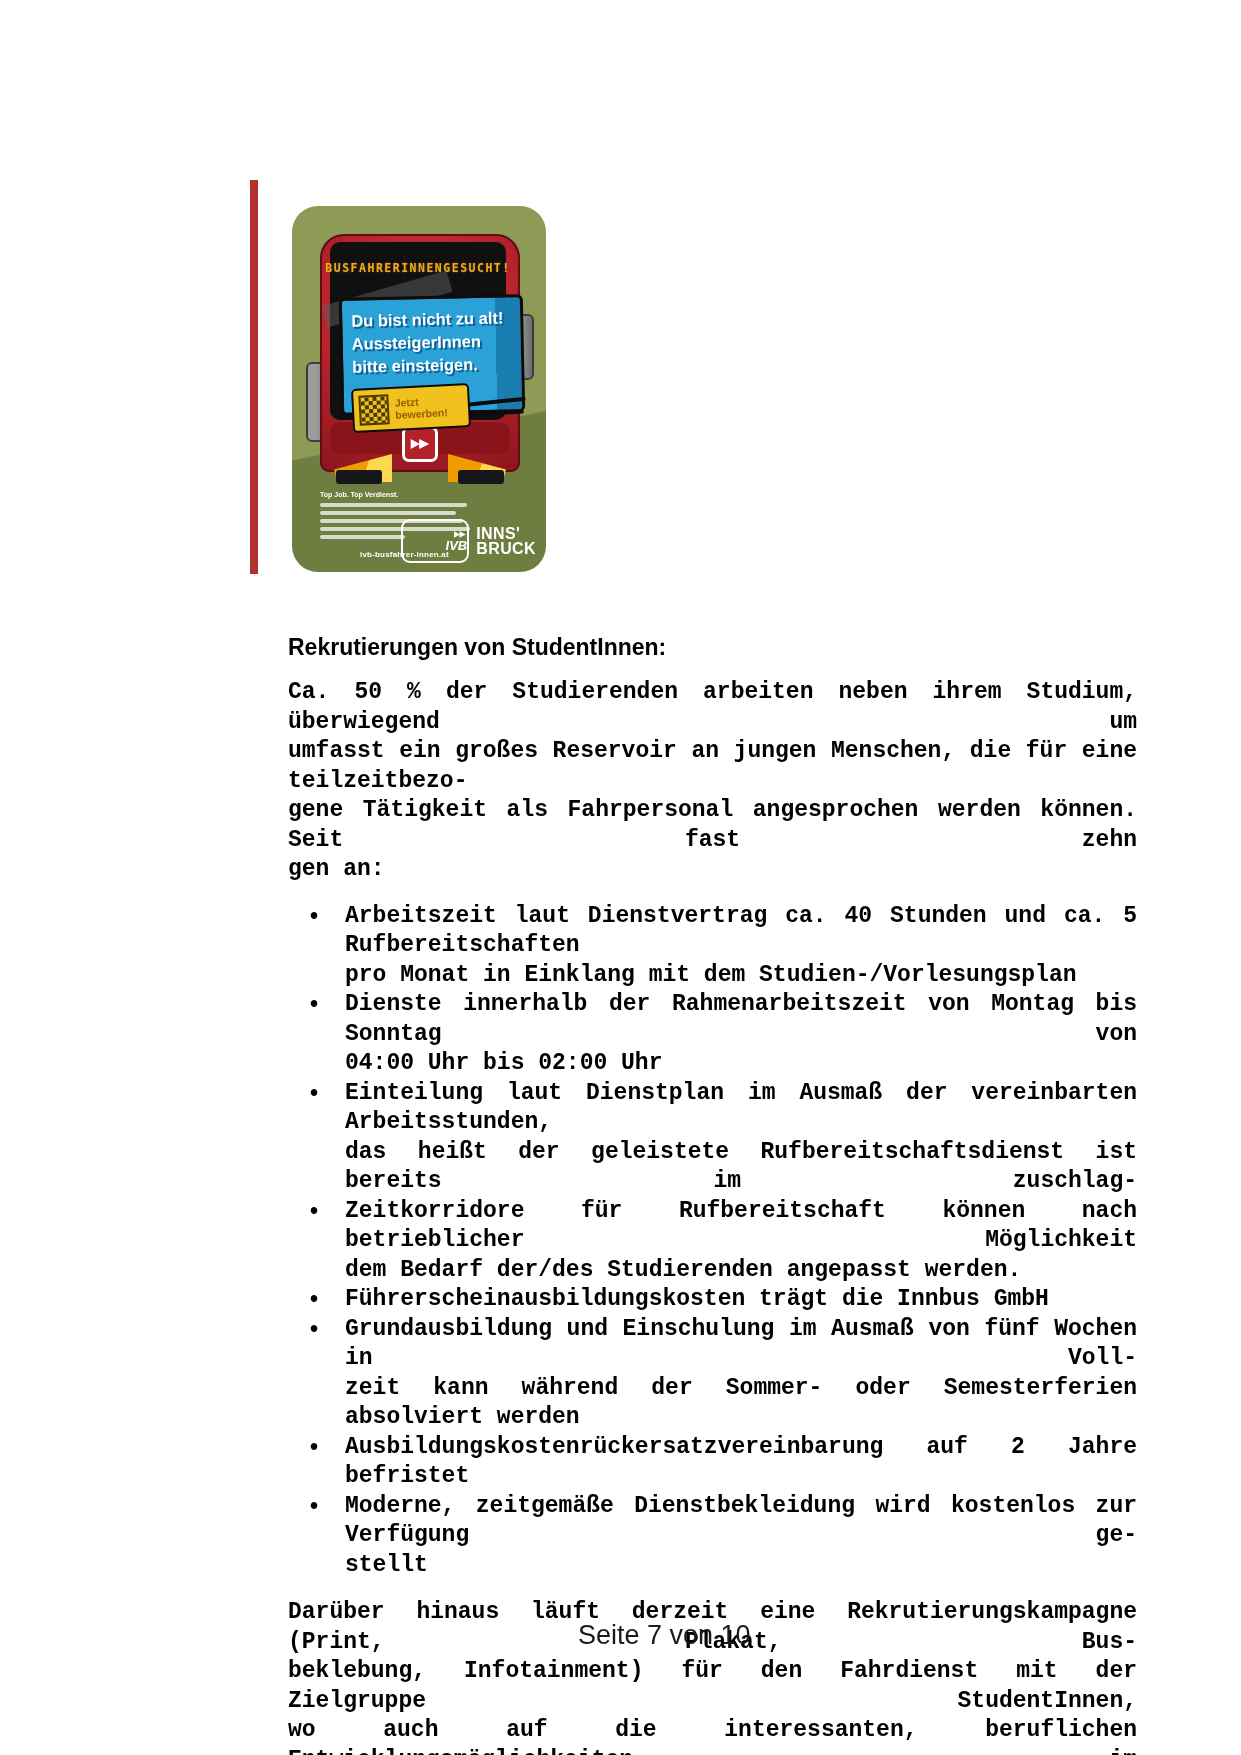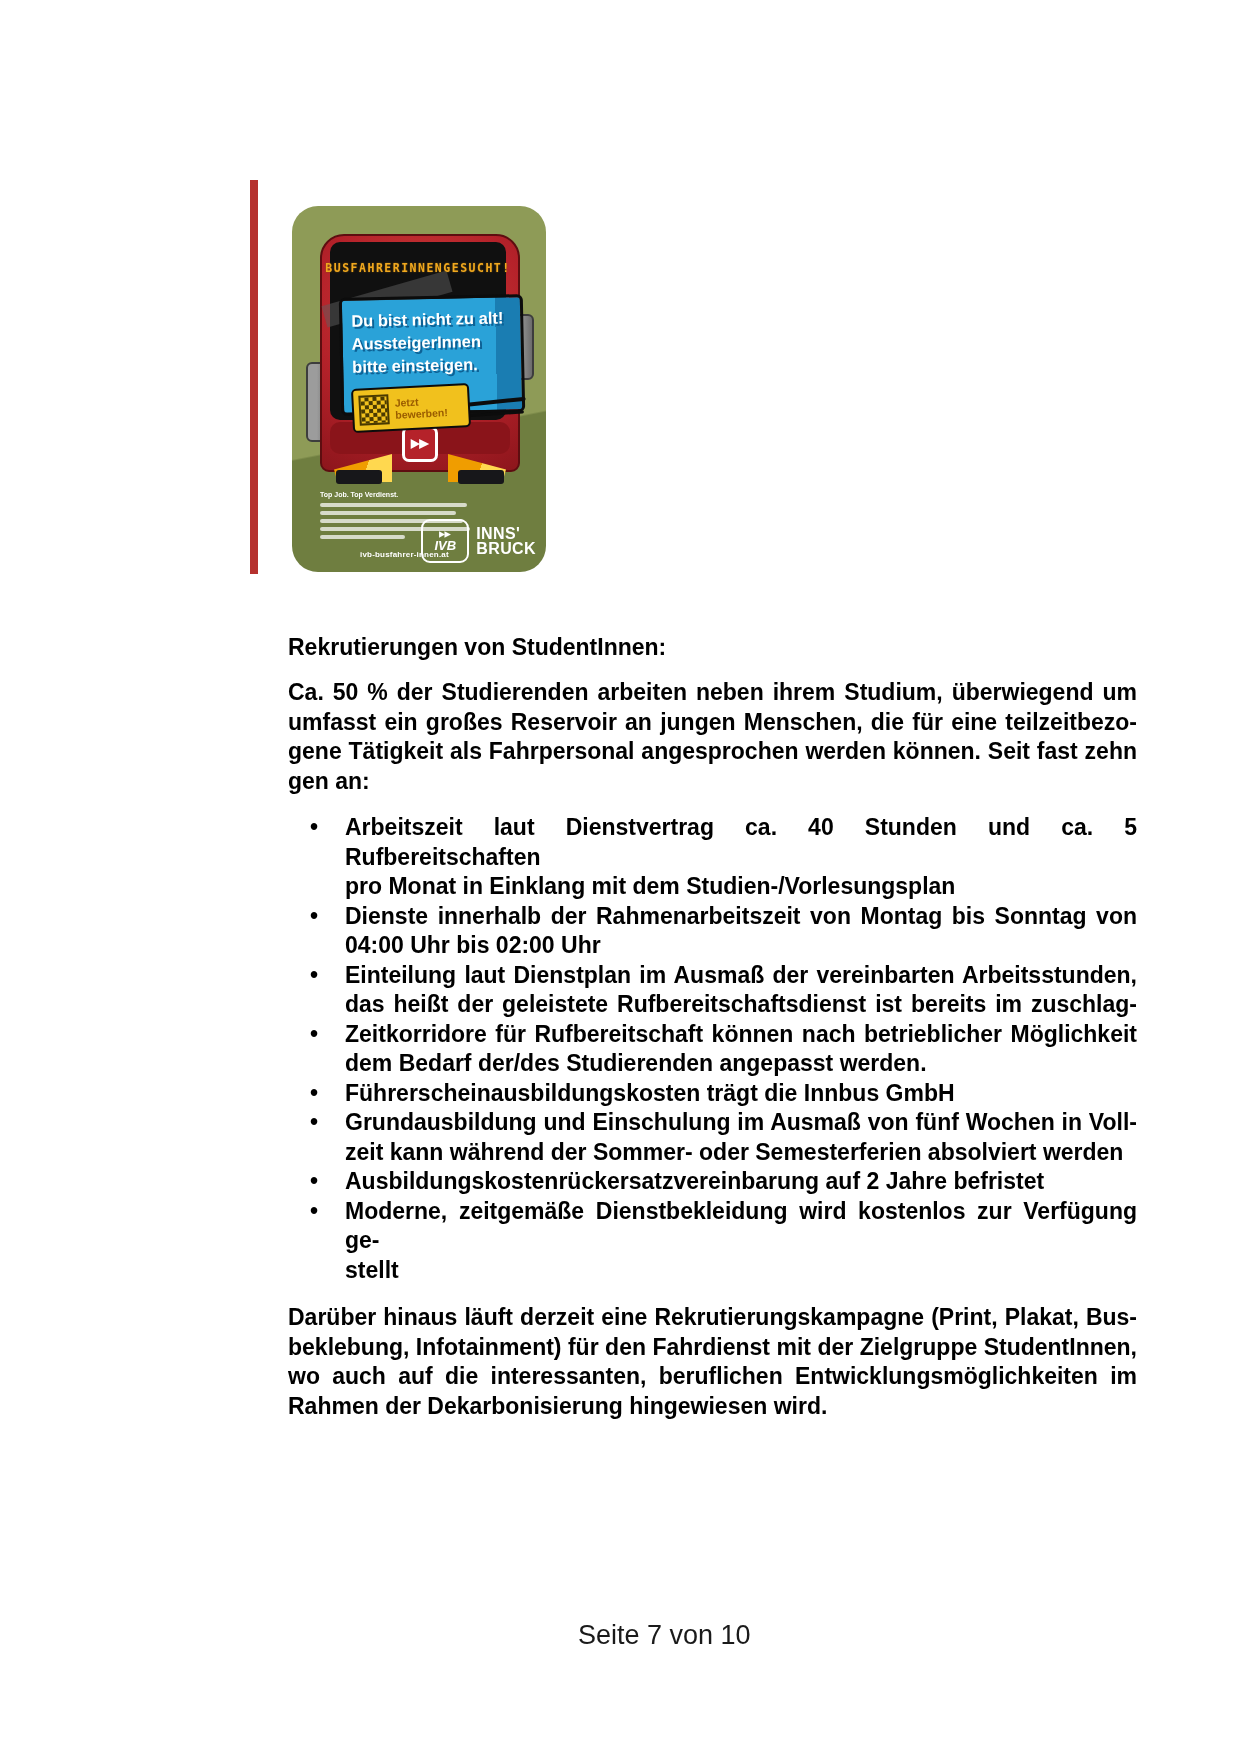--- a/index.html
+++ b/index.html
@@ -39,29 +39,29 @@
       filter:drop-shadow(0 1.5px 0 #0c0c0c) drop-shadow(0 -1.5px 0 #0c0c0c) drop-shadow(1.5px 0 0 #0c0c0c) drop-shadow(-1.5px 0 0 #0c0c0c);}
   .hl-left{left:14px;clip-path:polygon(0 55%,100% 0,100% 100%,6% 100%);}
   .hl-right{right:14px;clip-path:polygon(0 0,100% 55%,94% 100%,0 100%);}
   .wheel{position:absolute;bottom:-12px;width:46px;height:14px;background:#17171a;border-radius:3px;}
   .wheel-left{left:16px;} .wheel-right{right:16px;}
   .fine{position:absolute;left:28px;top:284px;width:155px;color:#ffffff;font-size:7px;line-height:9px;}
   .fine b{font-size:7px;}
   .blur-line{height:4px;background:rgba(255,255,255,.72);border-radius:2px;margin:4px 0;}
   .poster-url{position:absolute;left:28px;bottom:13px;color:#ffffff;font-weight:bold;font-size:8px;letter-spacing:.2px;padding-left:40px;}
   .brand{position:absolute;right:10px;bottom:9px;display:flex;align-items:center;gap:7px;}
-  .ivb-box{width:48px;height:44px;border:2px solid #fff;border-radius:9px;display:flex;flex-direction:column;align-items:center;justify-content:center;box-sizing:border-box;}
+  .ivb-box{width:68px;height:44px;border:2px solid #fff;border-radius:9px;display:flex;flex-direction:column;align-items:flex-end;justify-content:center;box-sizing:border-box;}
   .ivb-text{color:#fff;font-weight:bold;font-style:italic;font-size:13px;line-height:13px;}
   .city{color:#fff;font-weight:bold;font-size:16px;line-height:15px;letter-spacing:.4px;}
 
   
   .content{position:absolute;left:288px;top:632px;width:849px;color:#000;font-weight:bold;font-size:23px;}
   .doc-heading{line-height:30px;margin:0 0 16px;}
   .para{margin:0 0 17px;}
-  .jline{line-height:29.5px;text-align:justify;text-align-last:justify;}
+  .jline{line-height:29.5px;text-align:justify;text-align-last:justify;font-family:Liberation Mono, monospace;}
   .jline.last{text-align-last:left;}
   .blist{margin:0 0 18px;padding:0;list-style:none;}
   .bitem{position:relative;padding-left:57px;}
   .bullet-dot{position:absolute;left:22px;top:0;line-height:29.5px;font-size:23px;}
   .footer{position:absolute;left:578px;top:1622px;font-size:27px;font-weight:normal;color:#1a1a1a;line-height:26px;}
 </style>
 </head>
 <body>
 
 <div class="figure">

